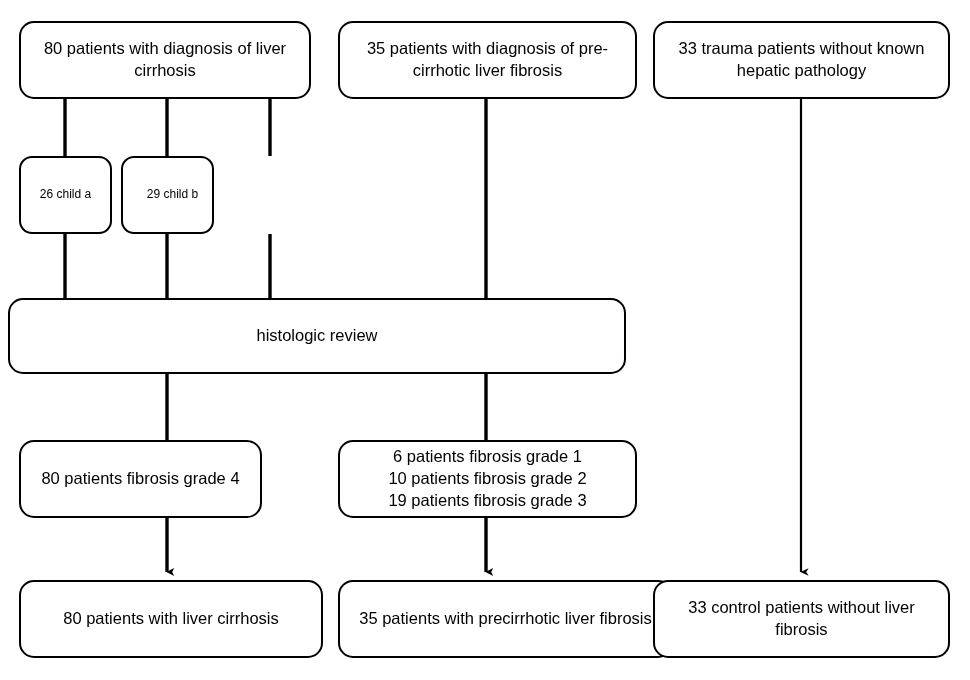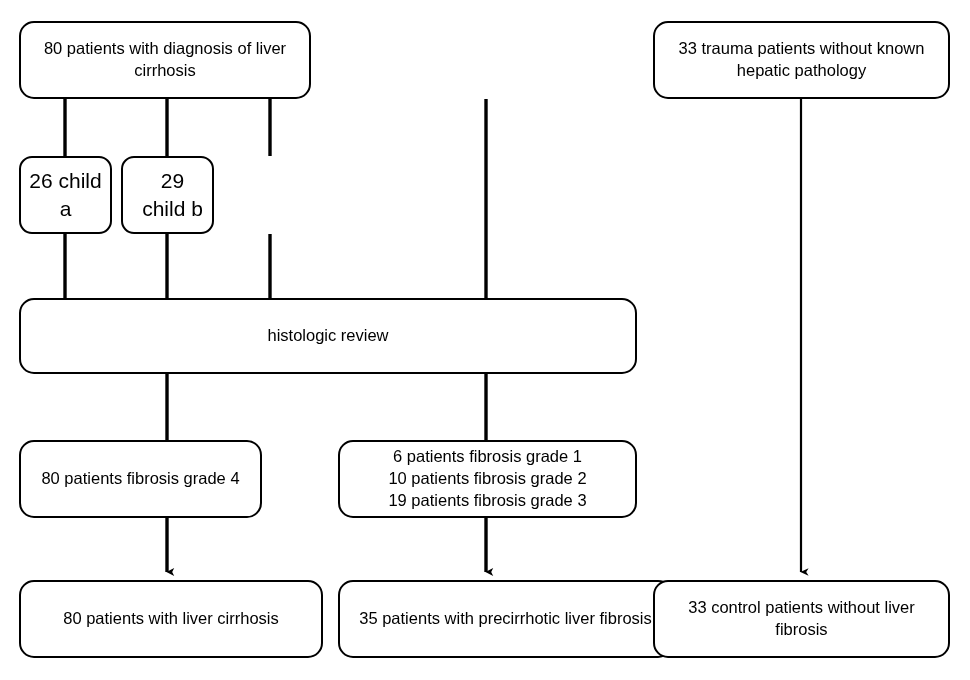--- a/index.html
+++ b/index.html
@@ -34,21 +34,21 @@
     justify-content: center;
     text-align: center;
     color: #000000;
     font-size: 16.5px;
     line-height: 1.32;
     padding: 2px 8px;
     z-index: 2;
   }
   .node.small {
     border-radius: 13px;
-    font-size: 21px;
+    font-size: 12px;
   }
   .node .txt {
     display: block;
     white-space: pre-line;
   }
 </style>
 </head>
 <body>
 
 <div id="canvas">
@@ -79,35 +79,38 @@
     <line x1="167" y1="518" x2="167" y2="572" stroke="#000000" stroke-width="3.4" marker-end="url(#arrowhead)"></line>
     <line x1="486" y1="518" x2="486" y2="572" stroke="#000000" stroke-width="3.4" marker-end="url(#arrowhead)"></line>
 
     <line x1="801" y1="99" x2="801" y2="572" stroke="#000000" stroke-width="2.2" marker-end="url(#arrowheadthin)"></line>
   </svg>
 
   <div class="node" style="left:19px; top:21px; width:292px; height:78px;">
     <span class="txt">80 patients with diagnosis of liver cirrhosis</span>
   </div>
 
+  <div class="node" style="left:338px; top:21px; width:299px; height:78px;">
+    <span class="txt">35 patients with diagnosis of pre-cirrhotic liver fibrosis</span>
+  </div>
 
   <div class="node" style="left:653px; top:21px; width:297px; height:78px;">
     <span class="txt">33 trauma patients without known hepatic pathology</span>
   </div>
 
   <div class="node small" style="left:19px; top:156px; width:93px; height:78px;">
     <span class="txt">26 child a</span>
   </div>
 
   <div class="node small" style="left:121px; top:156px; width:93px; height:78px;padding-left:18px;">
     <span class="txt">29 child b</span>
   </div>
 
 
-  <div class="node" style="left:19px; top:298px; width:618px; height:76px;">
+  <div class="node" style="left:8px; top:298px; width:618px; height:76px;">
     <span class="txt">histologic review</span>
   </div>
 
   <div class="node" style="left:19px; top:440px; width:243px; height:78px;">
     <span class="txt">80 patients fibrosis grade 4</span>
   </div>
 
   <div class="node" style="left:338px; top:440px; width:299px; height:78px;">
     <span class="txt">6 patients fibrosis grade 1
 10 patients fibrosis grade 2

